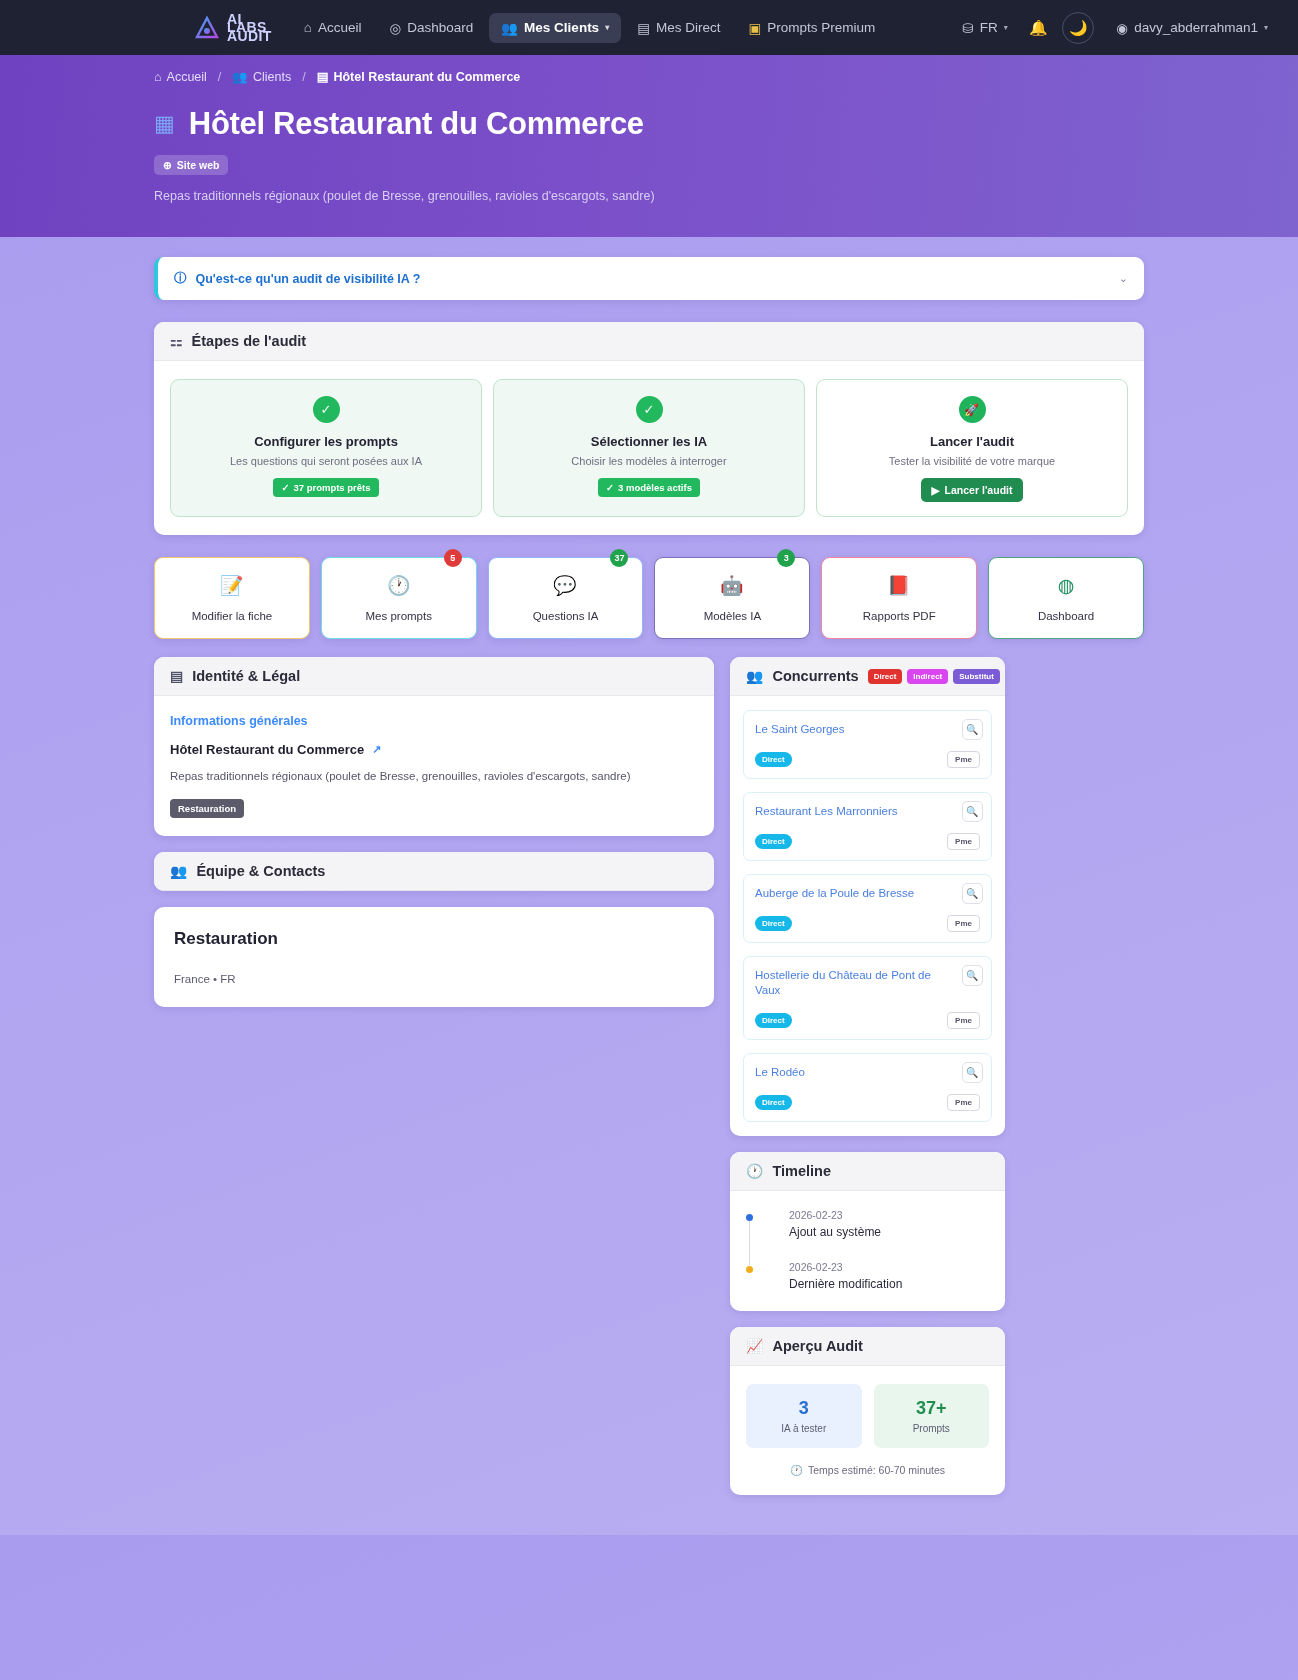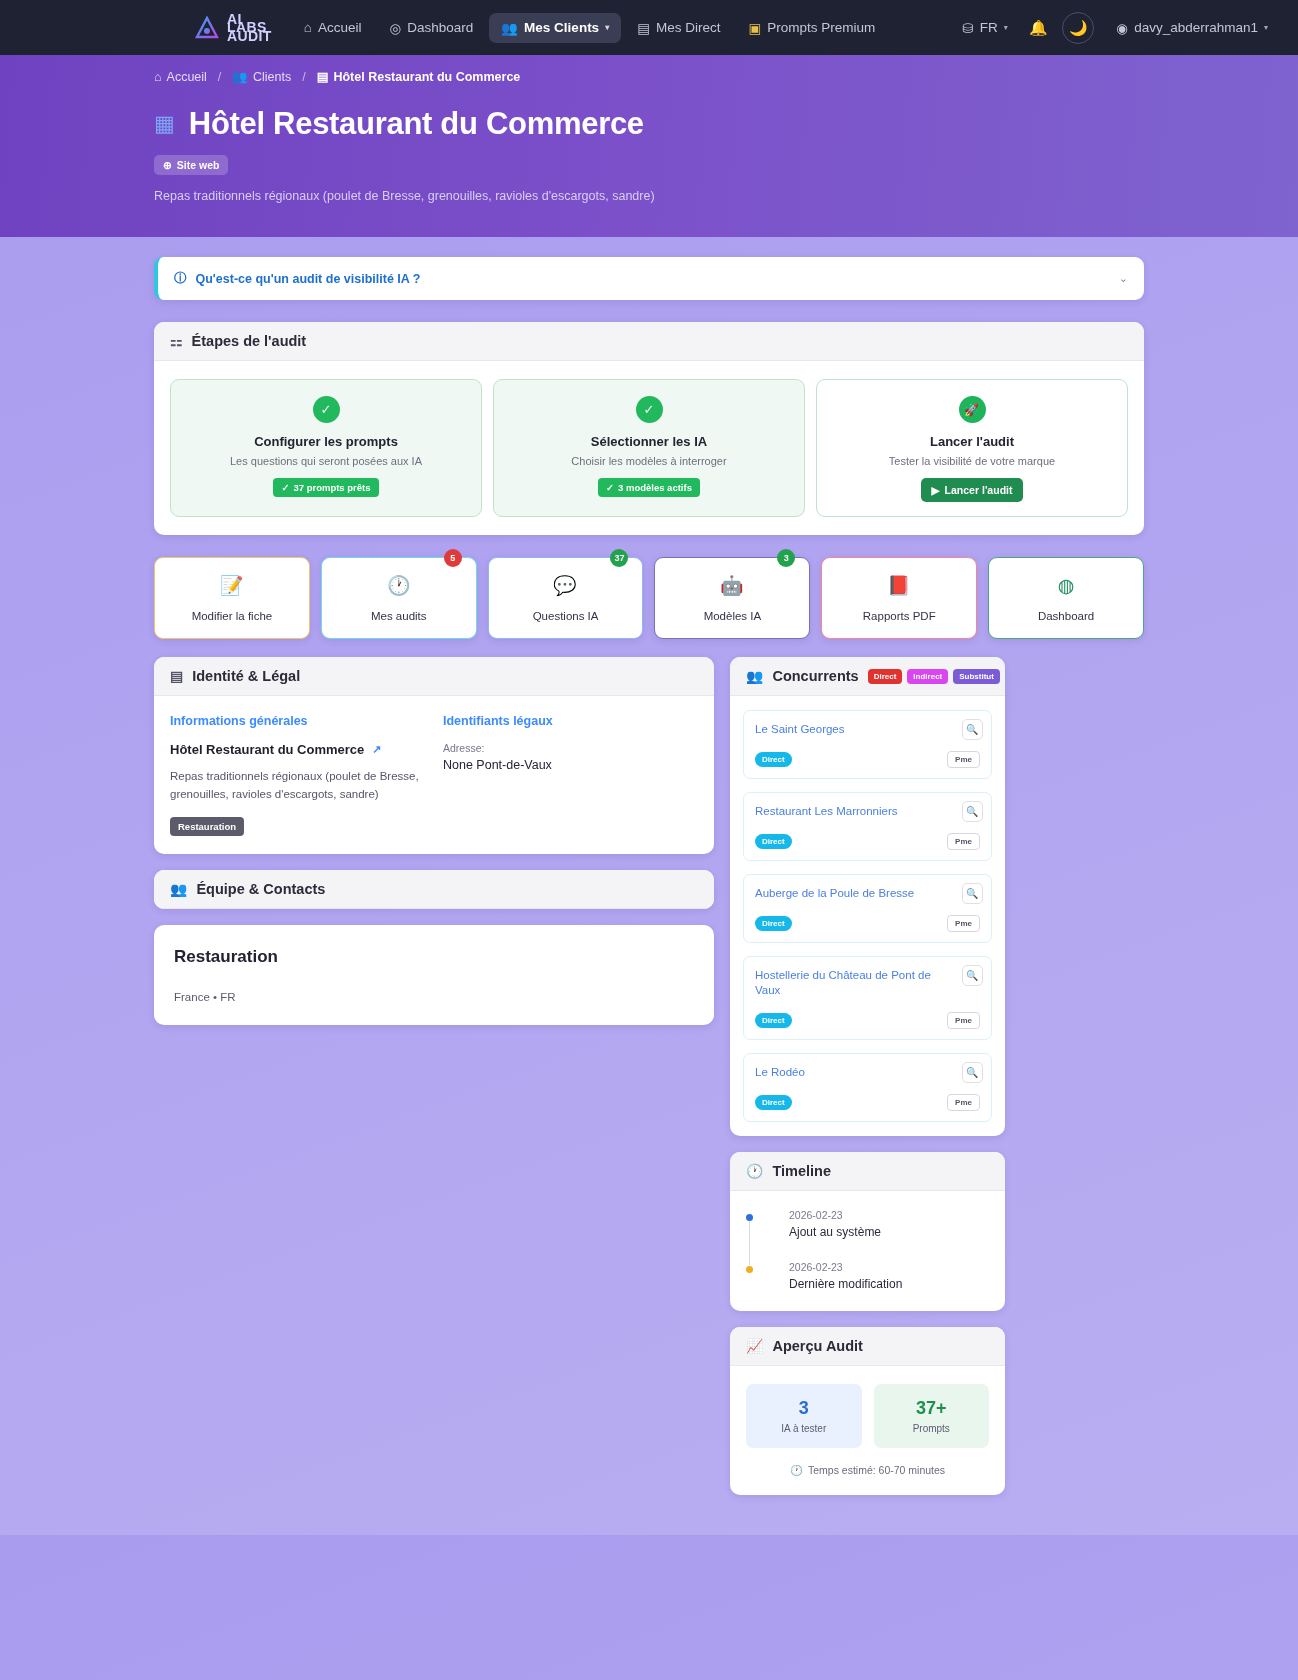--- a/index.html
+++ b/index.html
@@ -351,21 +351,21 @@
   </div>
 
   <div class="tiles">
     <a class="tile" style="border-color:#f0c86a">
       <span class="tile-icon" style="color:#f0b32a">📝</span>
       <span class="tile-label">Modifier la fiche</span>
     </a>
     <a class="tile" style="border-color:#6fd9ee">
       <span class="tile-badge" style="background:#e03b3b">5</span>
       <span class="tile-icon" style="color:#1fc4e0">🕐</span>
-      <span class="tile-label">Mes audits</span>
+      <span class="tile-label">Mes prompts</span>
     </a>
     <a class="tile" style="border-color:#8fb6f4">
       <span class="tile-badge" style="background:#21a34e">37</span>
       <span class="tile-icon" style="color:#3d7fe8">💬</span>
       <span class="tile-label">Questions IA</span>
     </a>
     <a class="tile" style="border-color:#7b6fb8">
       <span class="tile-badge" style="background:#21a34e">3</span>
       <span class="tile-icon" style="color:#23233a">🤖</span>
       <span class="tile-label">Modèles IA</span>
@@ -394,25 +394,20 @@
         <div class="two-col">
           <div>
             <div class="sub-head">Informations générales</div>
             <div class="ident-name">
               <span>Hôtel Restaurant du Commerce</span>
               <span class="ext-link">↗</span>
             </div>
             <div class="ident-desc">Repas traditionnels régionaux (poulet de Bresse, grenouilles, ravioles d'escargots, sandre)</div>
             <span class="tag-dark">Restauration</span>
           </div>
-          <div>
-            <div class="sub-head">Identifiants légaux</div>
-            <div class="kv-label">Adresse:</div>
-            <div class="kv-value">None Pont-de-Vaux</div>
-          </div>
         </div>
       </div>
     </div>
 
     <div class="card mb16">
       <div class="card-head">
         <span class="hicon">👥</span>
         <span>Équipe &amp; Contacts</span>
       </div>
     </div>

